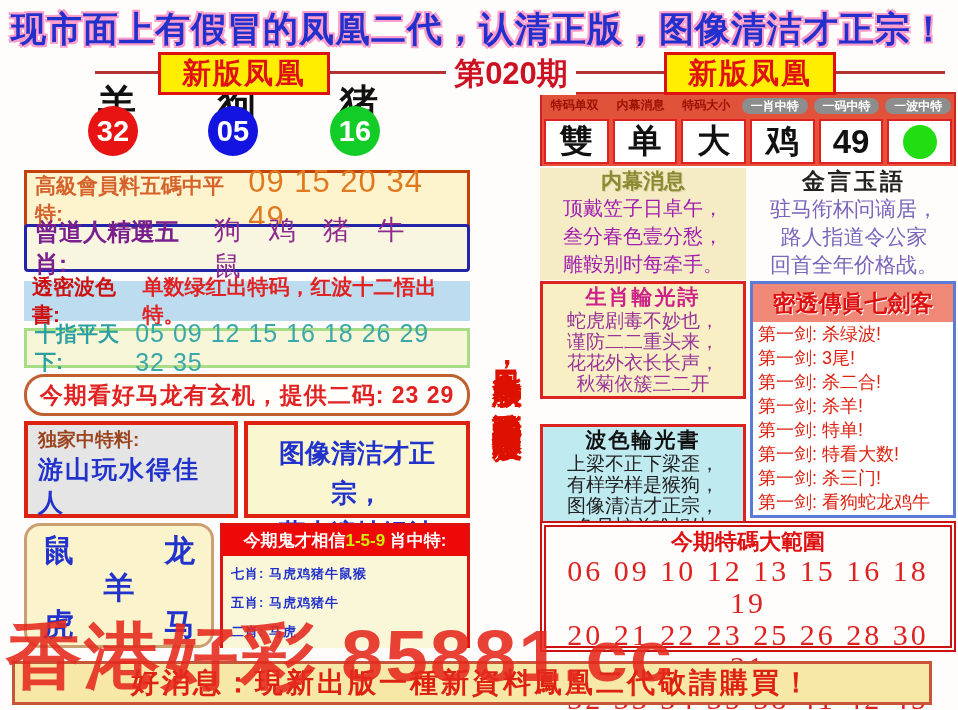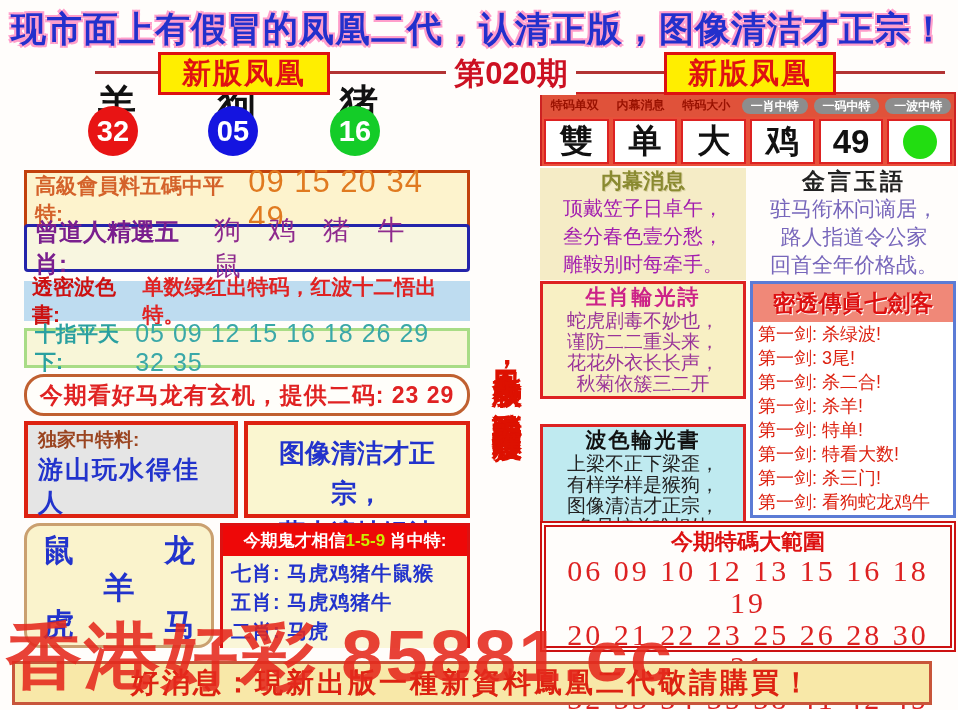--- a/index.html
+++ b/index.html
@@ -52,21 +52,21 @@
   .b-five { top:523px; left:24px; width:190px; height:125px; background:#faf3cc;
     border:3px solid #caa070; border-radius:16px; display:block; padding:6px 16px;
     color:#2233cc; font-weight:bold; font-size:31px; }
   .b-five .row { display:flex; justify-content:space-between; line-height:37px; }
   .b-five .mid { justify-content:center; }
   .b-gui { top:523px; left:220px; width:250px; height:125px; border:3px solid #dd1111; display:block; padding:0; }
   .b-gui .head { background:#ee0808; color:#fff; font-weight:bold; font-size:17px; height:30px;
     line-height:30px; text-align:center; }
   .b-gui .head .hl { color:#ccee00; }
   .b-gui .body { background:#faf6d8; height:92px; padding:3px 8px; }
-  .b-gui .gline { color:#2233cc; font-weight:bold; font-size:20px; line-height:29px; letter-spacing:1px; }
+  .b-gui .gline { color:#2233cc; font-weight:bold; font-size:13px; line-height:29px; letter-spacing:1px; }
 
   
   .mid-vert { position:absolute; left:478px; top:94px; width:58px; height:568px;
     writing-mode:vertical-rl; text-orientation:upright; color:#dd1100; font-weight:bold;
     font-size:30px; letter-spacing:2px; text-align:center; line-height:58px; }
 
   
   .rtable { position:absolute; left:540px; top:92px; width:416px; height:74px; border:2px solid #cc2222; }
   .rt-heads { display:flex; height:23px; background:#e0523a; align-items:center; }
   .rt-heads .h { flex:1; text-align:center; font-size:12px; font-weight:bold; color:#991100; }

